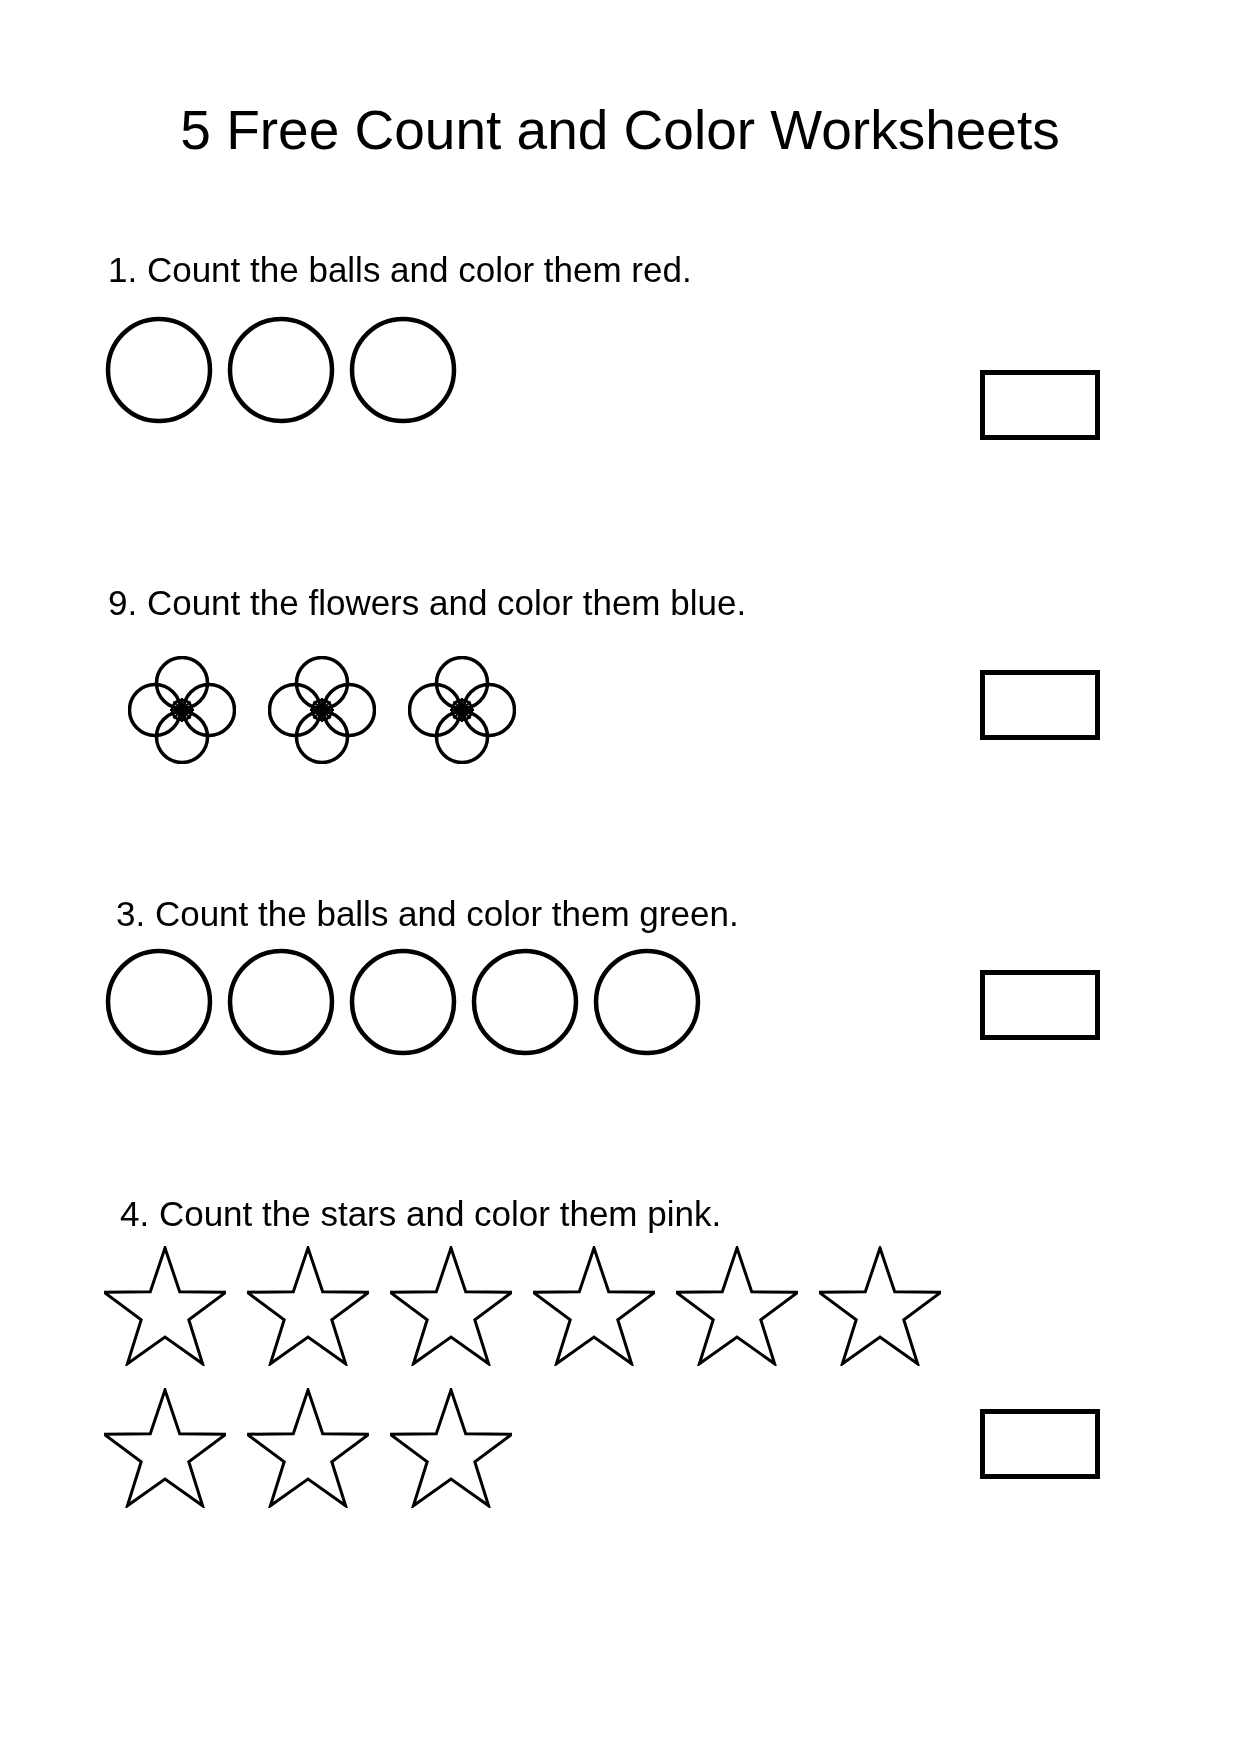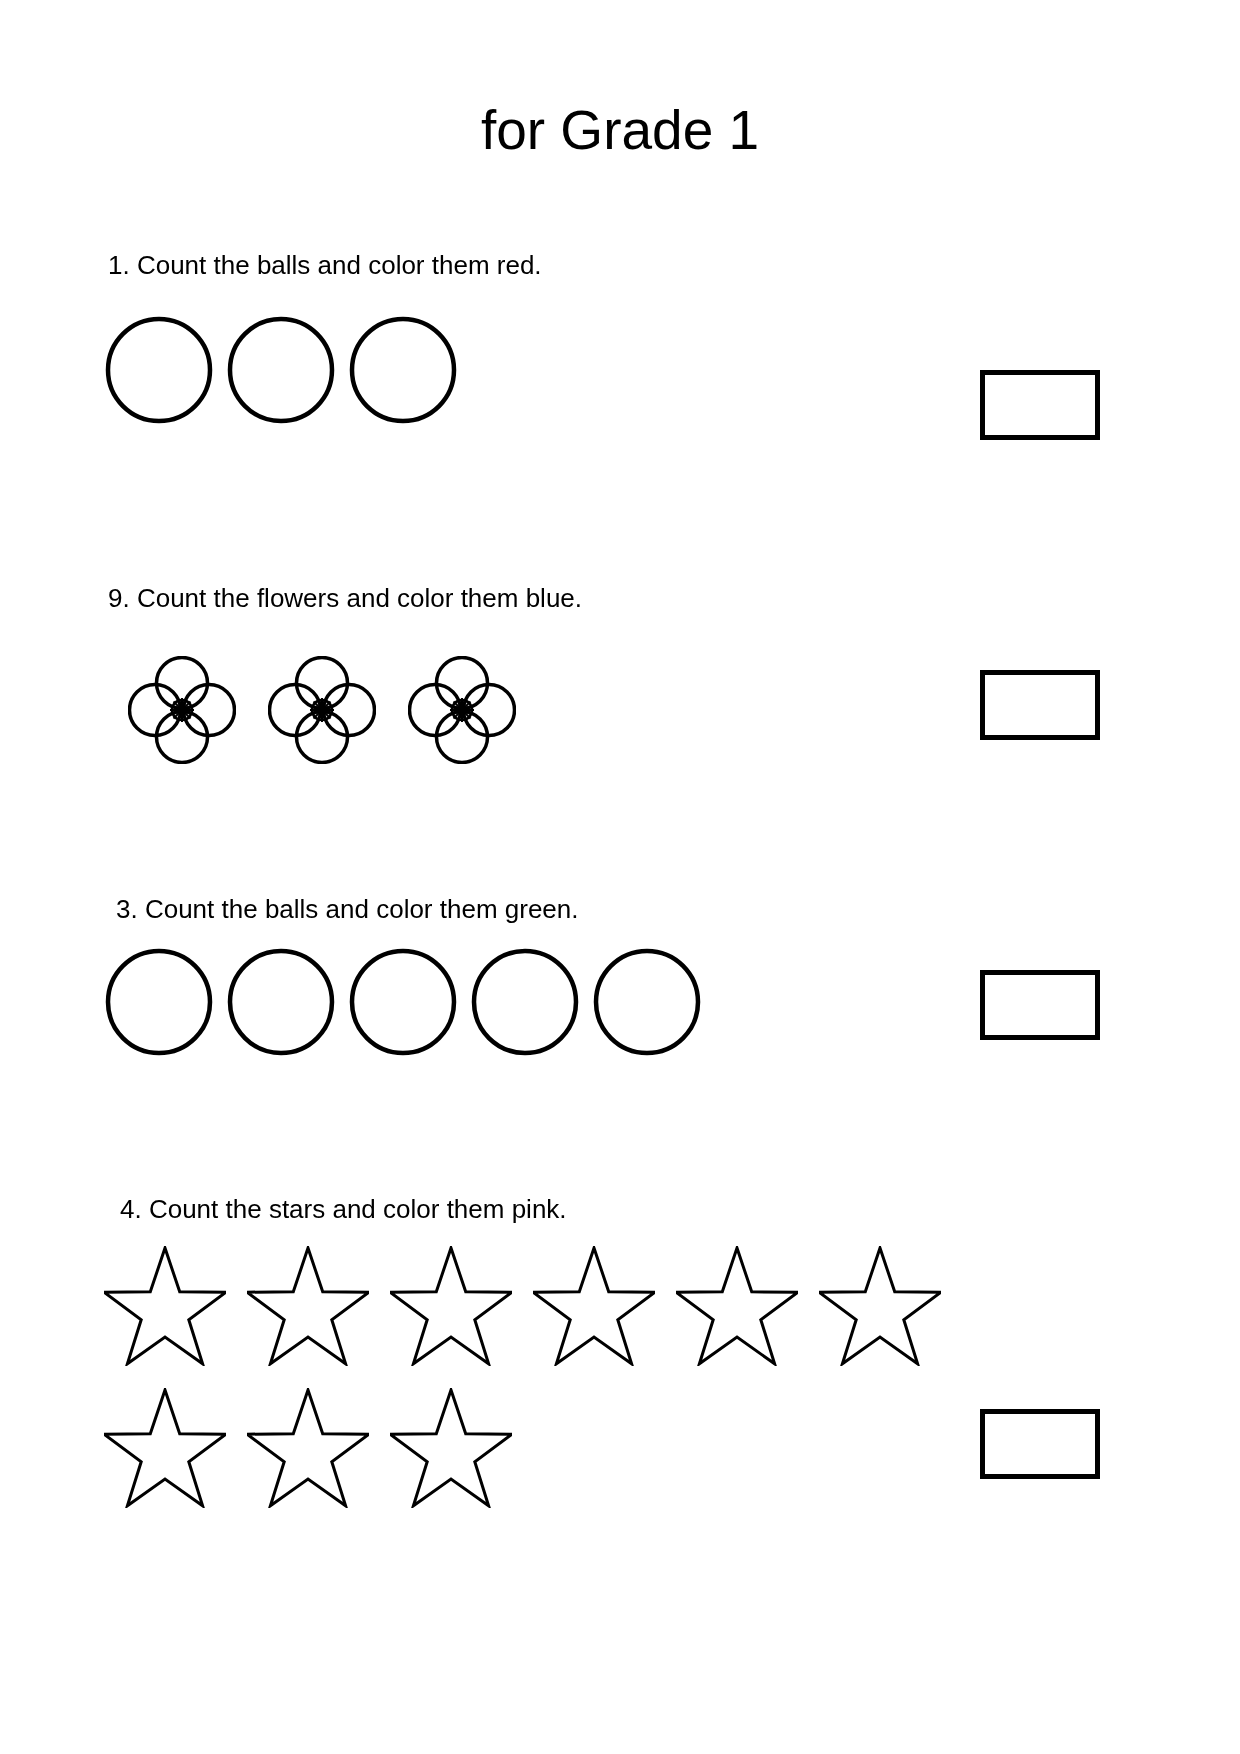--- a/index.html
+++ b/index.html
@@ -18,21 +18,21 @@
     left:0;
     width:100%;
     text-align:center;
     font-size:55px;
     font-weight:400;
     line-height:1.3;
   }
   .title span{display:block;}
   .q-label{
     position:absolute;
-    font-size:26px;
+    font-size:35px;
     font-weight:400;
     white-space:nowrap;
     text-align:center;
   }
   .shape-row{
     position:absolute;
     display:flex;
     align-items:flex-start;
   }
   .shape-row svg{display:block;flex:0 0 auto;}
@@ -42,21 +42,21 @@
     height:60px;
     border:5px solid #000000;
     background:#ffffff;
   }
 </style>
 </head>
 <body>
 
 <div class="page">
   <h1 class="title">
-    <span>for Grade 1</span>
+    <span>5 Free Count and Color Worksheets</span>
   </h1>
   <div id="questions-root">
       <section>
         <p class="q-label" style="left: 108px; top: 250px; margin: 0px;">1. Count the balls and color them red.</p>
         <div class="shape-row" style="left: 105px; top: 316px; column-gap: 14px;">
           <svg width="108" height="108" viewBox="0 0 108 108">
             <circle cx="54" cy="54" r="51" fill="none" stroke="#000000" stroke-width="4.5"></circle>
           </svg>
           <svg width="108" height="108" viewBox="0 0 108 108">
             <circle cx="54" cy="54" r="51" fill="none" stroke="#000000" stroke-width="4.5"></circle>

